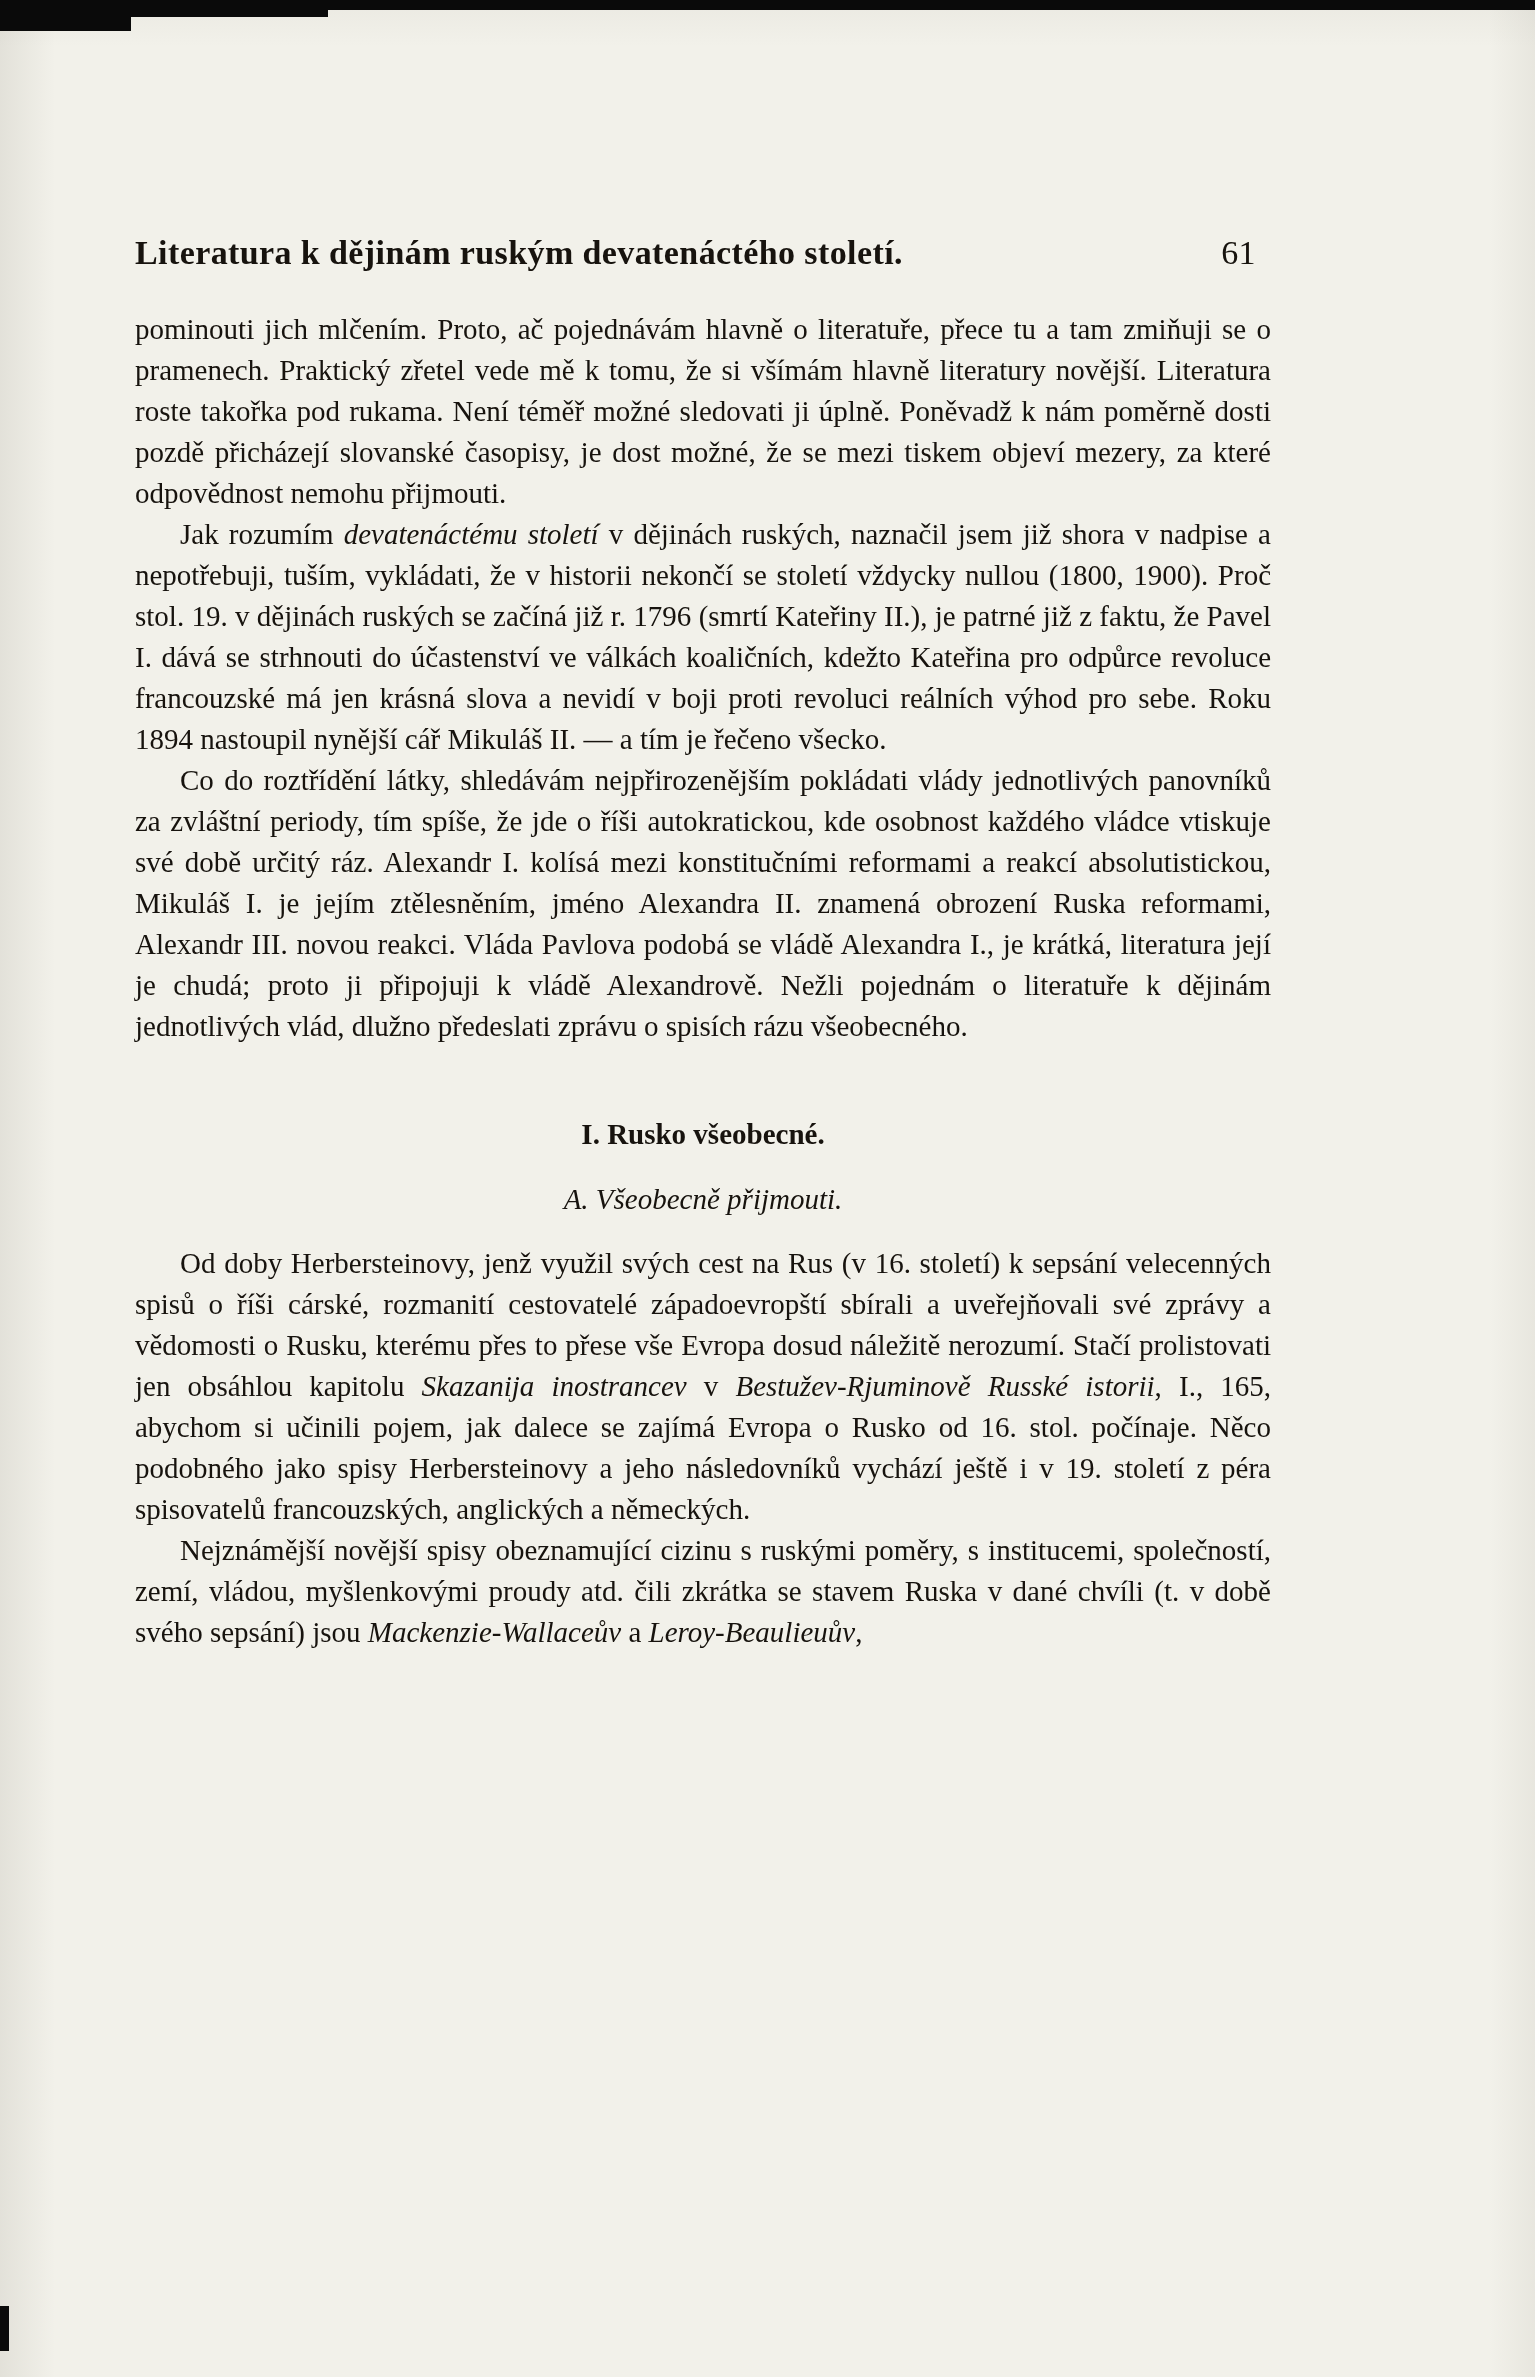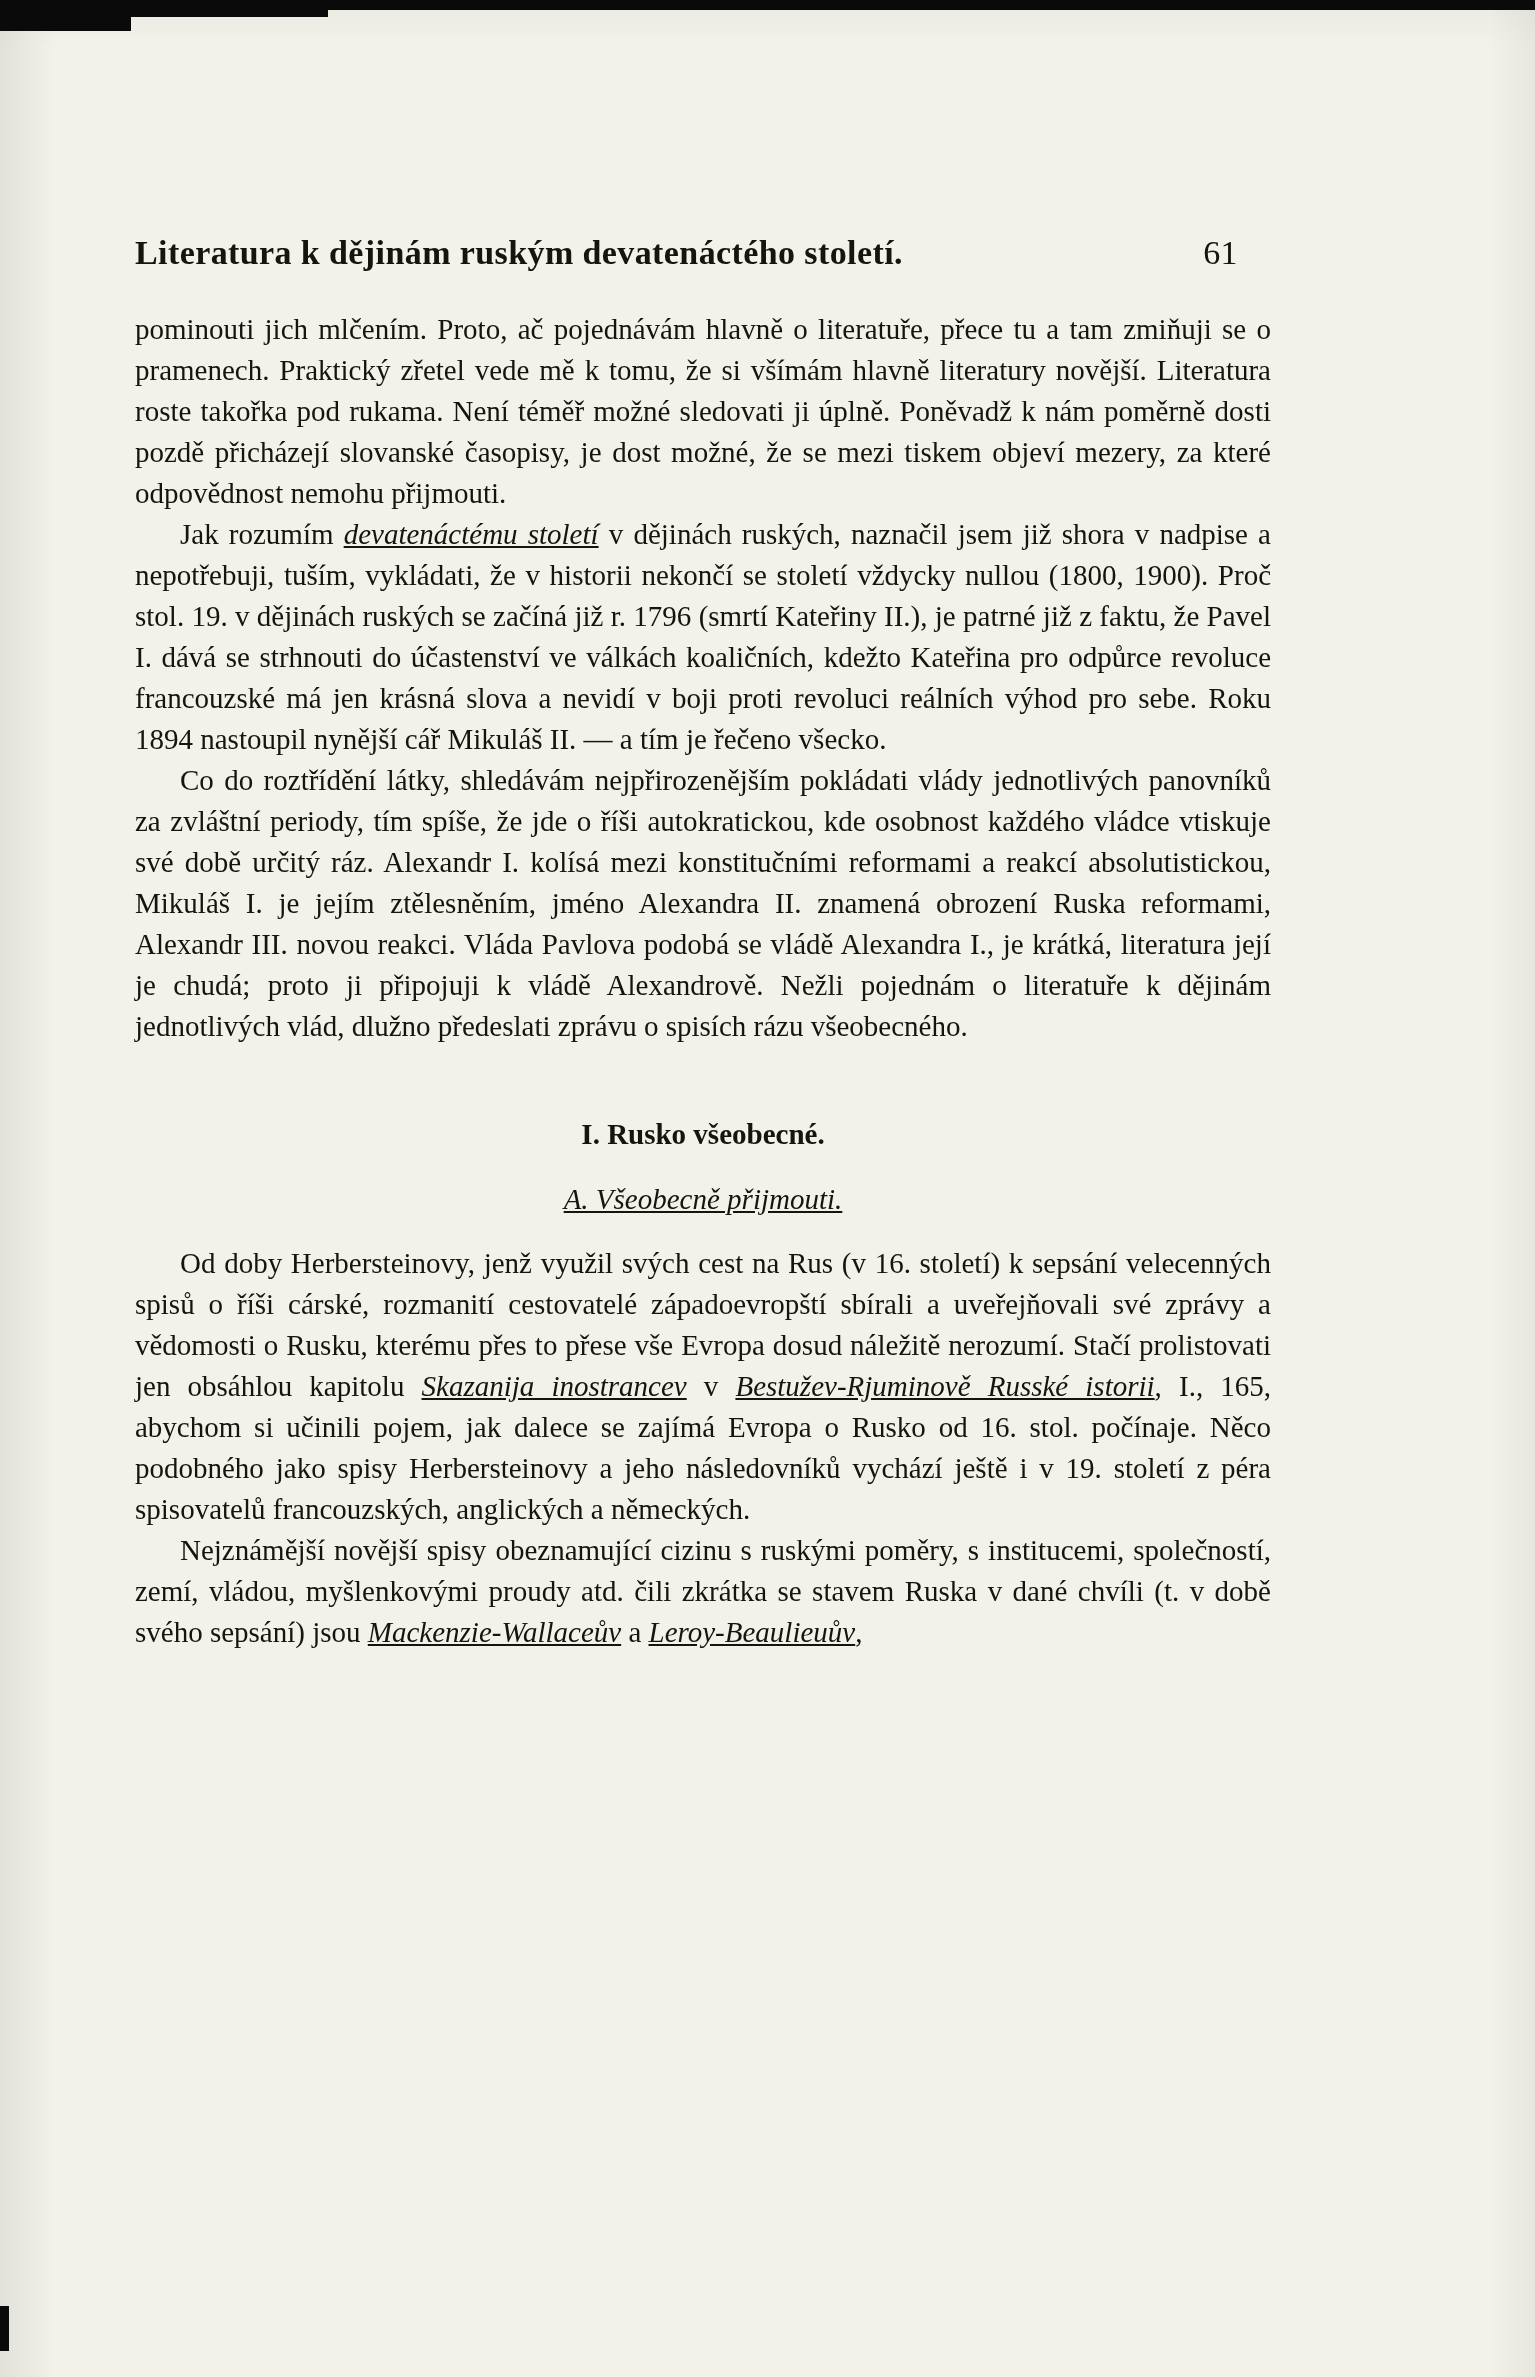--- a/index.html
+++ b/index.html
@@ -44,21 +44,21 @@
     font-size: 34px;
     line-height: 33px;
     letter-spacing: 0.4px;
   }
   .head-title { font-weight: bold; font-weight: 600; }
   .running-head .head-title {
     font-weight: 600;
   }
   .page-number {
     position: absolute;
-    right: 33px;
+    right: 15px;
     top: 0;
     font-weight: normal;
   }
 
   .body-text {
     margin-top: 40px;
     font-size: 29px;
     line-height: 41px;
     text-align: justify;
   }
@@ -69,21 +69,21 @@
     margin-top: 67px !important;
     text-align: center;
     font-weight: bold;
     text-indent: 0;
   }
   .sub-heading {
     margin-top: 23.5px !important;
     text-align: center;
     text-indent: 0;
   }
-  .sub-heading em, .para em { font-style: italic; text-decoration: underline; }
+  .sub-heading em, .para em { font-style: italic; }
   .body-text p + p { margin-top: 0; }
   .body-text .sec-heading + .sub-heading { margin-top: 23.5px; }
   .body-text .sub-heading + .para { margin-top: 23.5px; }
 </style>
 </head>
 <body>
 
 <div class="paper-vignette"></div>
 
 <div class="artifact artifact-top-left-tail"></div>

